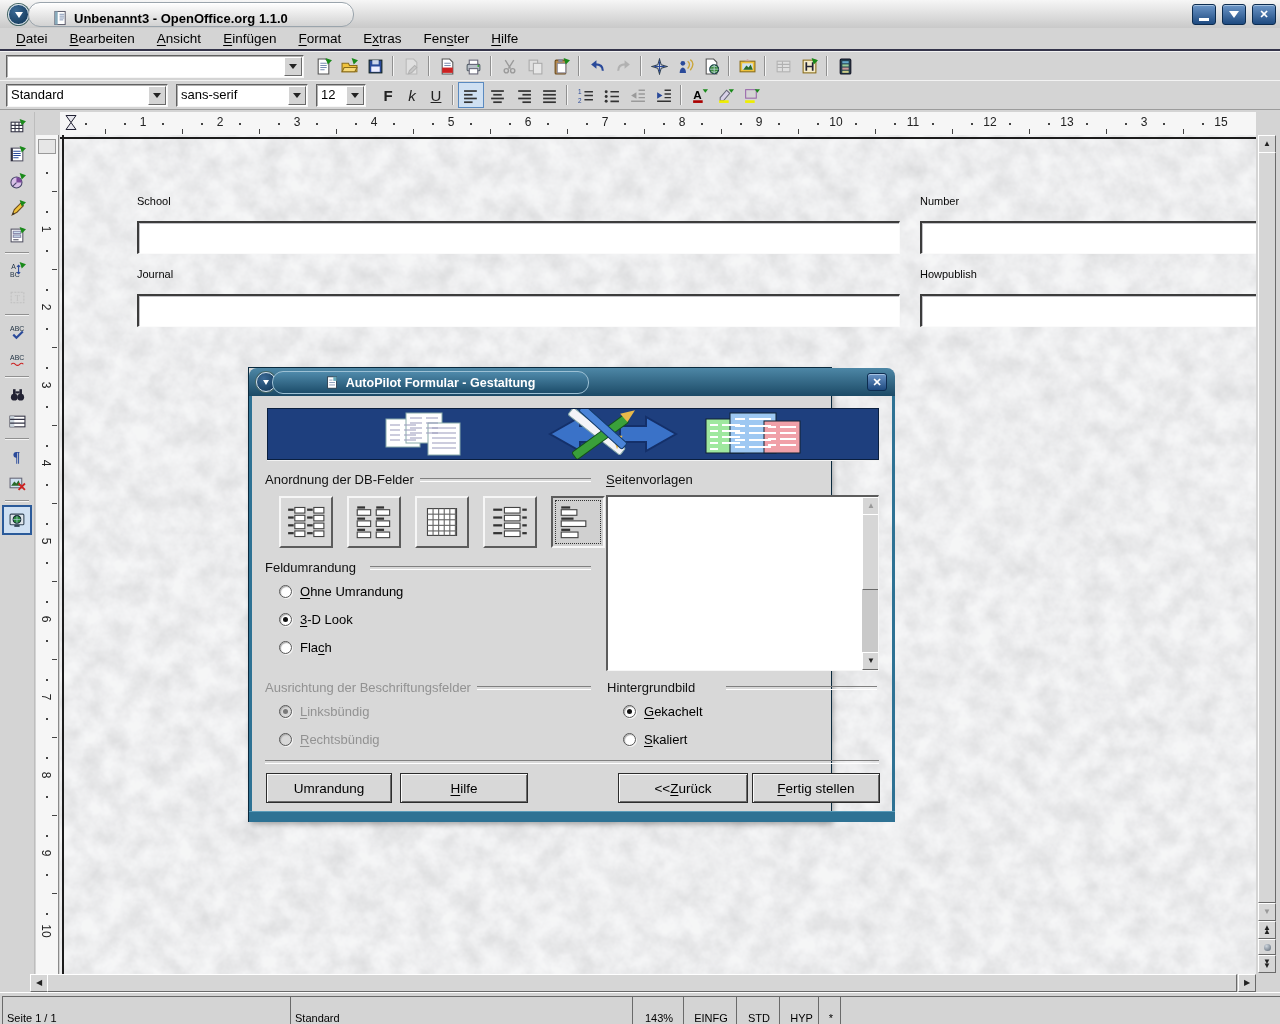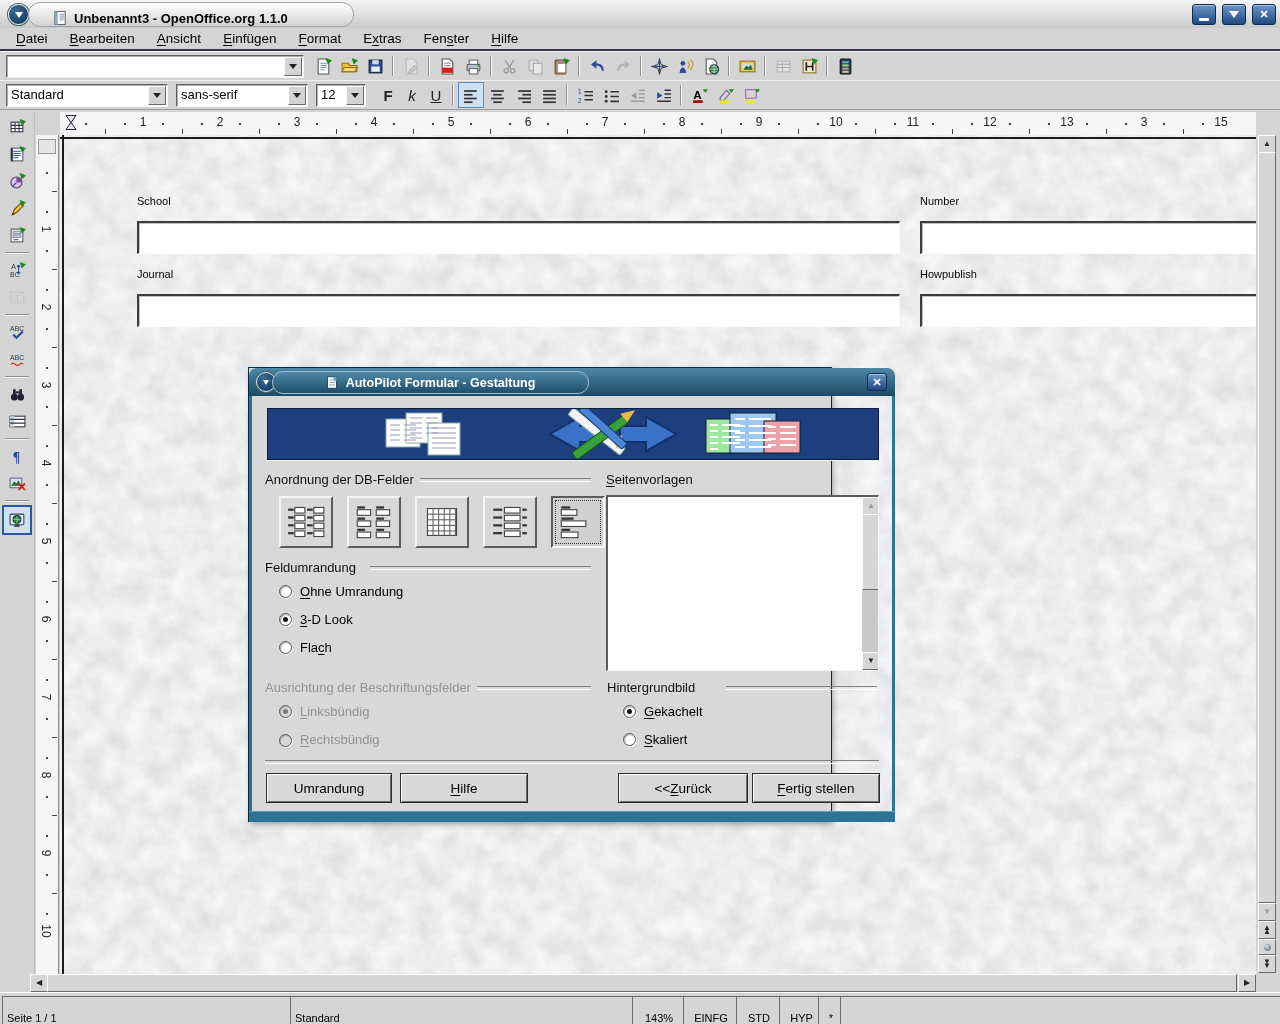--- a/index.html
+++ b/index.html
@@ -984,21 +984,21 @@
 
     <div class="group-label disabled" id="align-label" style="left:16px;top:312px;width:326px;">
       <span class="glabel">Ausrichtung der Beschriftungsfelder</span>
         <span class="gline"></span>
     </div>
     <div id="align-radios">
         <div class="radio-row disabled" style="left: 30px; top: 336px;">
           <span class="radio checked disabled"></span>
           <span class="rlabel"><u>L</u>inksbündig</span>
         </div>
-        <div class="radio-row disabled" style="left: 30px; top: 364px; align-items: flex-end;">
+        <div class="radio-row disabled" style="left: 30px; top: 364px;">
           <span class="radio disabled"></span>
           <span class="rlabel"><u>R</u>echtsbündig</span>
         </div>
       </div>
 
     <div class="group-label" id="bg-label" style="left:358px;top:312px;width:270px;gap:25px;">
       <span class="glabel">Hintergrundbild</span>
         <span class="gline"></span>
     </div>
     <div id="bg-radios">

